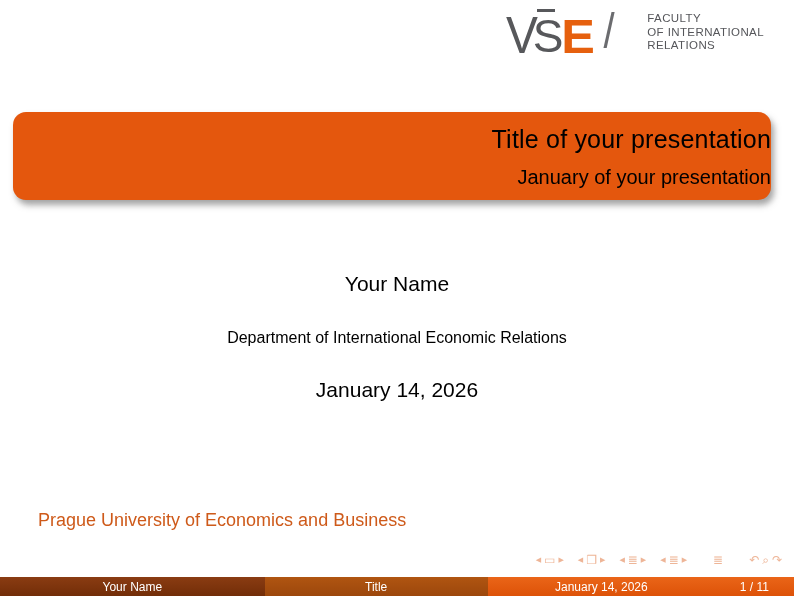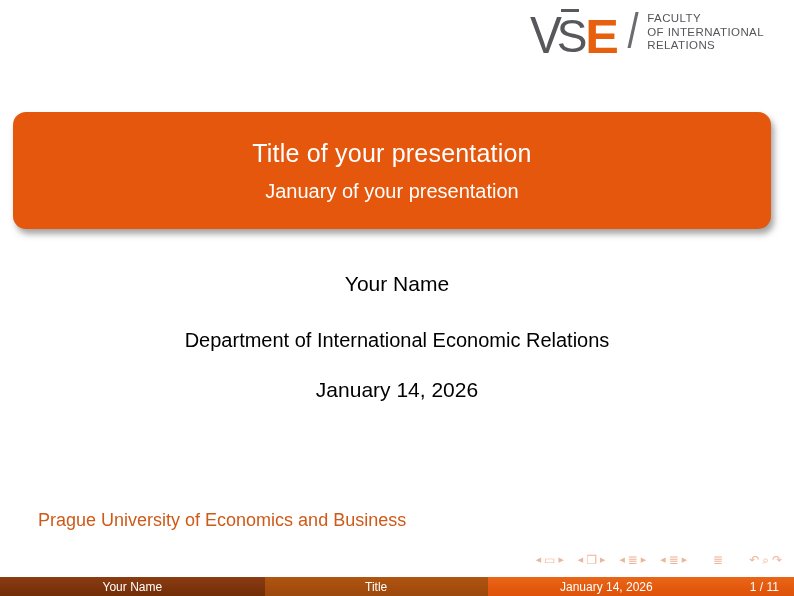--- a/index.html
+++ b/index.html
@@ -10,56 +10,56 @@
 
   
   .logo{position:absolute;top:8px;right:30px;display:flex;align-items:flex-start;}
   .logo-letters{display:flex;align-items:flex-end;height:50px;color:#57585b;}
   .logo-v{font-size:52px;line-height:46px;font-weight:400;letter-spacing:-7px;transform:scaleX(.92);}
   .logo-s{position:relative;font-size:46px;line-height:44px;font-weight:400;letter-spacing:-2px;}
   .s-macron{position:absolute;top:-5px;left:4px;width:18px;height:3px;background:#57585b;}
   .logo-e{font-size:48px;line-height:42px;font-weight:800;color:#e6600e;letter-spacing:-1px;transform:scaleX(1.05);margin-left:1px;}
   .logo-slash{font-size:50px;line-height:46px;font-weight:300;color:#6b6c6f;margin:0 7px 0 9px;transform:scaleX(.8);}
   .logo-text{display:flex;flex-direction:column;justify-content:flex-start;padding-top:4px;color:#55565a;
-    font-size:11.5px;line-height:13.5px;letter-spacing:.4px;font-weight:500;}
+    font-size:11.5px;line-height:13.5px;letter-spacing:.4px;font-weight:500;margin-left:24px;}
 
   
   .title-box{
-    position:absolute;left:13px;top:112px;width:758px;height:117px;
+    position:absolute;left:13px;top:112px;width:758px;height:88px;
     background:#e4570d;border-radius:13px;
     box-shadow:3px 5px 6px rgba(90,90,90,.55);
-    display:flex;flex-direction:column;align-items:center;justify-content:center;gap:13px;
-    color:#ffffff;text-align:center;
+    display:flex;flex-direction:column;align-items:flex-end;justify-content:center;gap:13px;
+    color:#000000;text-align:center;
   }
   .title-main{font-size:25px;line-height:28px;font-weight:400;letter-spacing:.2px;}
   .title-sub{font-size:20px;line-height:22px;font-weight:400;}
 
   
   .body-author{position:absolute;left:0;right:0;top:272px;text-align:center;font-size:21px;color:#000;}
-  .body-institute{position:absolute;left:0;right:0;top:329px;text-align:center;font-size:20px;color:#000;}
+  .body-institute{position:absolute;left:0;right:0;top:329px;text-align:center;font-size:16px;color:#000;}
   .body-date{position:absolute;left:0;right:0;top:378px;text-align:center;font-size:21px;color:#000;}
 
   
   .university{position:absolute;left:38px;top:510px;font-size:18px;color:#ce5a1a;}
 
   
   .nav{position:absolute;right:12px;top:553px;display:flex;align-items:center;color:#eeb597;user-select:none;}
   .nav-group{display:flex;align-items:center;gap:3px;margin-left:14px;}
   .nav-group.gap-large{margin-left:26px;}
   .nav-arrow{font-size:7px;line-height:14px;cursor:pointer;}
   .nav-glyph{font-size:12px;line-height:14px;cursor:pointer;}
 
   
   .footer{position:absolute;left:0;right:0;bottom:0;height:19px;display:flex;font-size:12px;color:#fff;}
   .footer .seg{display:flex;align-items:center;justify-content:center;height:100%;}
   .seg-author{width:264.7px;background:linear-gradient(#8a3c12,#722d08);}
   .seg-title{width:223px;background:linear-gradient(#b05511,#9c470c);}
   .seg-date{flex:1;background:linear-gradient(#ea6518,#dd5208);justify-content:flex-start;position:relative;}
   .seg-date .date-text{flex:1;text-align:center;padding-left:4px;}
-  .seg-date .page-text{width:58px;text-align:right;padding-right:15px;}
+  .seg-date .page-text{width:58px;text-align:right;padding-right:25px;}
 </style>
 </head>
 <body>
 
 <div class="slide">
 
   <div class="logo">
     <div class="logo-letters">
       <span class="logo-v">V</span>
       <span class="logo-s">

